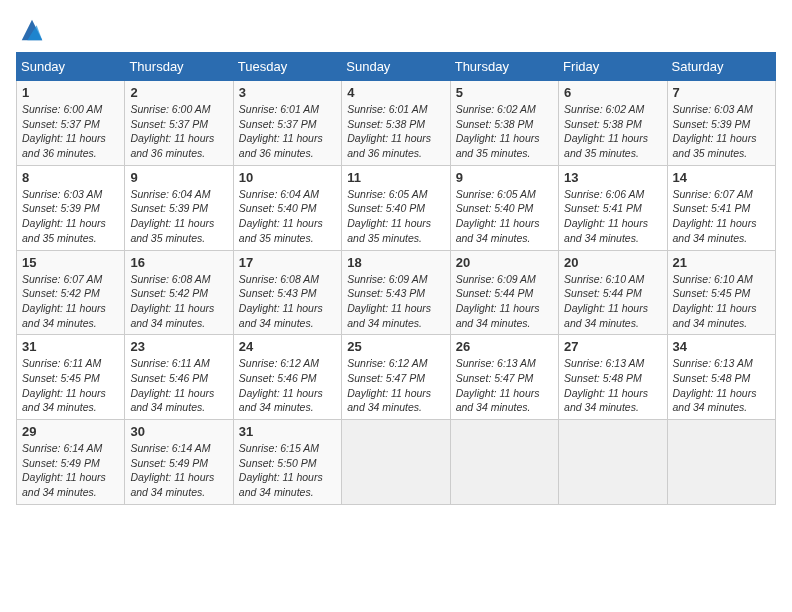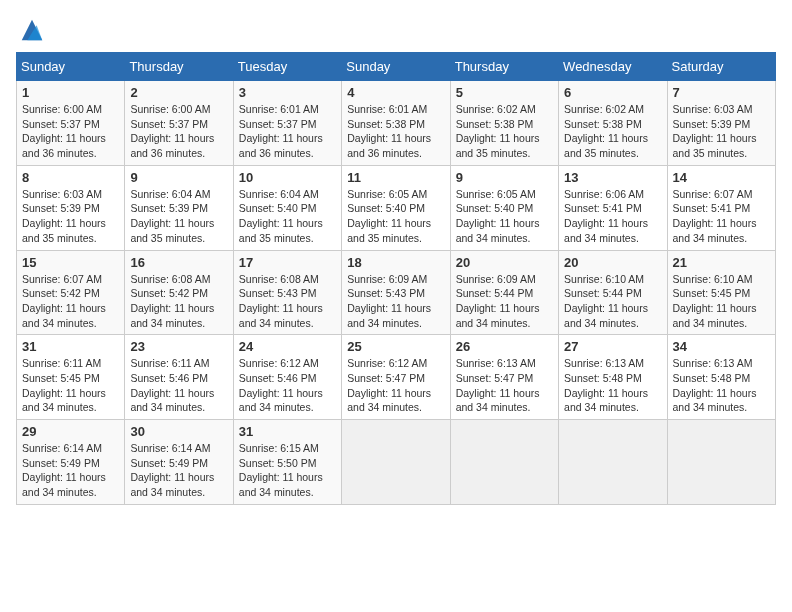--- a/index.html
+++ b/index.html
@@ -76,20 +76,21 @@
       font-size: 13px;
       font-weight: bold;
       color: #333;
       display: block;
       margin-bottom: 2px;
     }
     .day-info {
       color: #333;
       line-height: 1.4;
       font-size: 10.5px;
+      font-style: italic;
     }
     .empty-cell {
       background: #f0f0f0 !important;
     }
   </style>
 </head>
 <body>
 
 <div class="header">
   <div class="logo">
@@ -113,21 +114,21 @@
 </div>
 
 <table class="calendar">
   <thead>
     <tr>
     <th>Sunday</th>
         <th>Thursday</th>
         <th>Tuesday</th>
         <th>Sunday</th>
         <th>Thursday</th>
-        <th>Wednesday</th>
+        <th>Friday</th>
         <th>Saturday</th>
       </tr>
   </thead>
   <tbody id="calendar-body">
   <tr>
         <td>
         <span class="day-number">1</span>
         <div class="day-info">
           Sunrise: 6:00 AM<br>
           Sunset: 5:37 PM<br>

